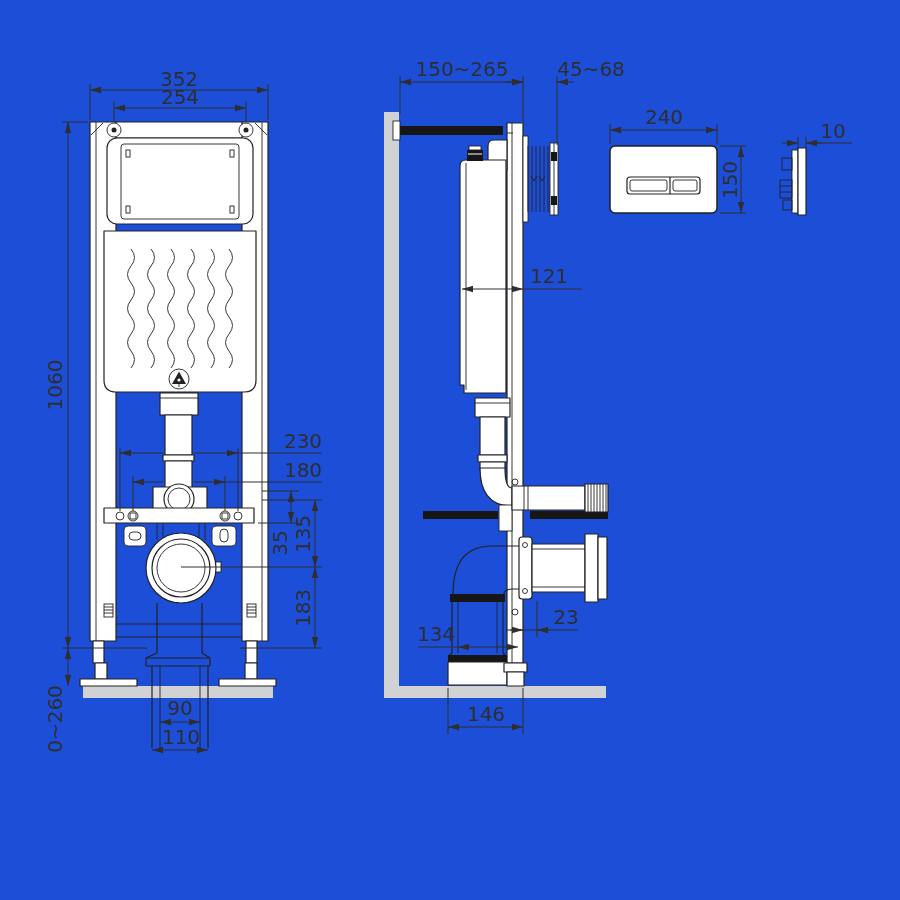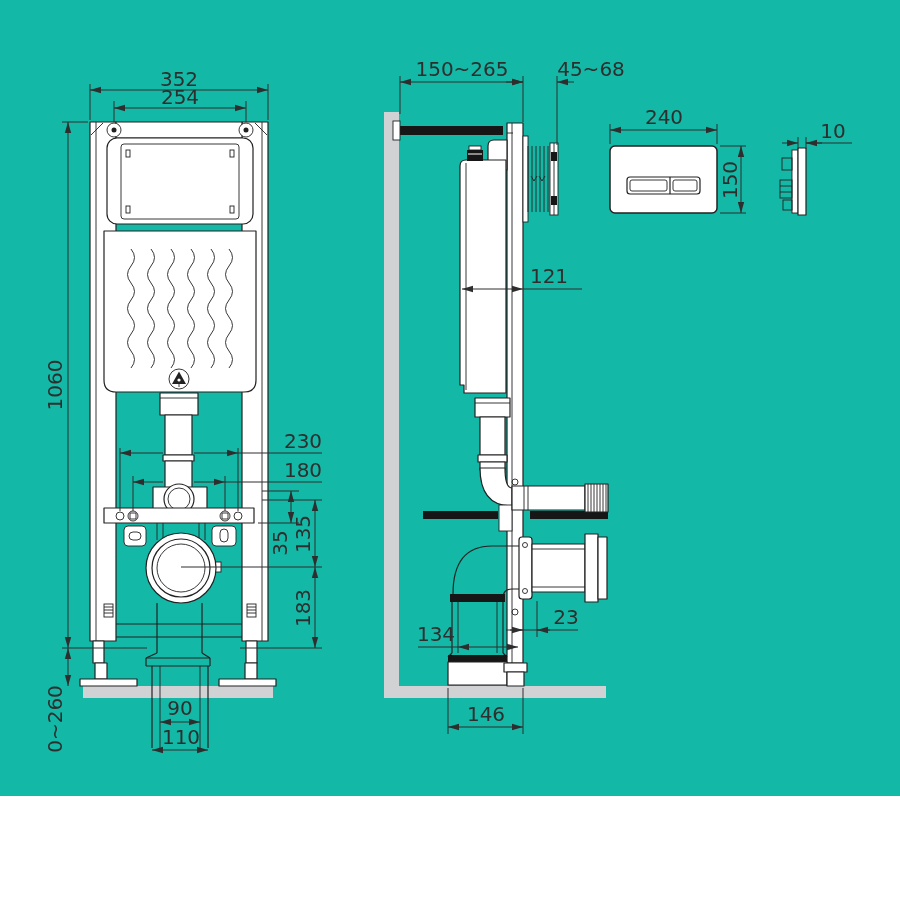--- a/index.html
+++ b/index.html
@@ -1,16 +1,16 @@
 <!DOCTYPE html>
 <html><head>
 <meta charset="utf-8">
 <style>
   html,body{margin:0;padding:0;background:#ffffff;}
-  .page{width:900px;height:796px;background:#14b8a6;position:relative;font-family:"DejaVu Sans",sans-serif;}
+  .page{width:900px;height:900px;background:#1d4ed8;position:relative;font-family:"DejaVu Sans",sans-serif;}
   svg{display:block}
   .ln{fill:none;stroke:#222;stroke-width:1.2;stroke-linejoin:round}
   .lnf{fill:#fff;stroke:#222;stroke-width:1.2;stroke-linejoin:round}
   .thin{fill:none;stroke:#222;stroke-width:0.9}
   .thinf{fill:#fff;stroke:#222;stroke-width:0.9}
   .dim{fill:none;stroke:#2e2e2e;stroke-width:1}
   .dt{font-family:"DejaVu Sans",sans-serif;font-size:20px;fill:#2e2e2e;text-anchor:middle}
 </style>
 </head>
 <body>

